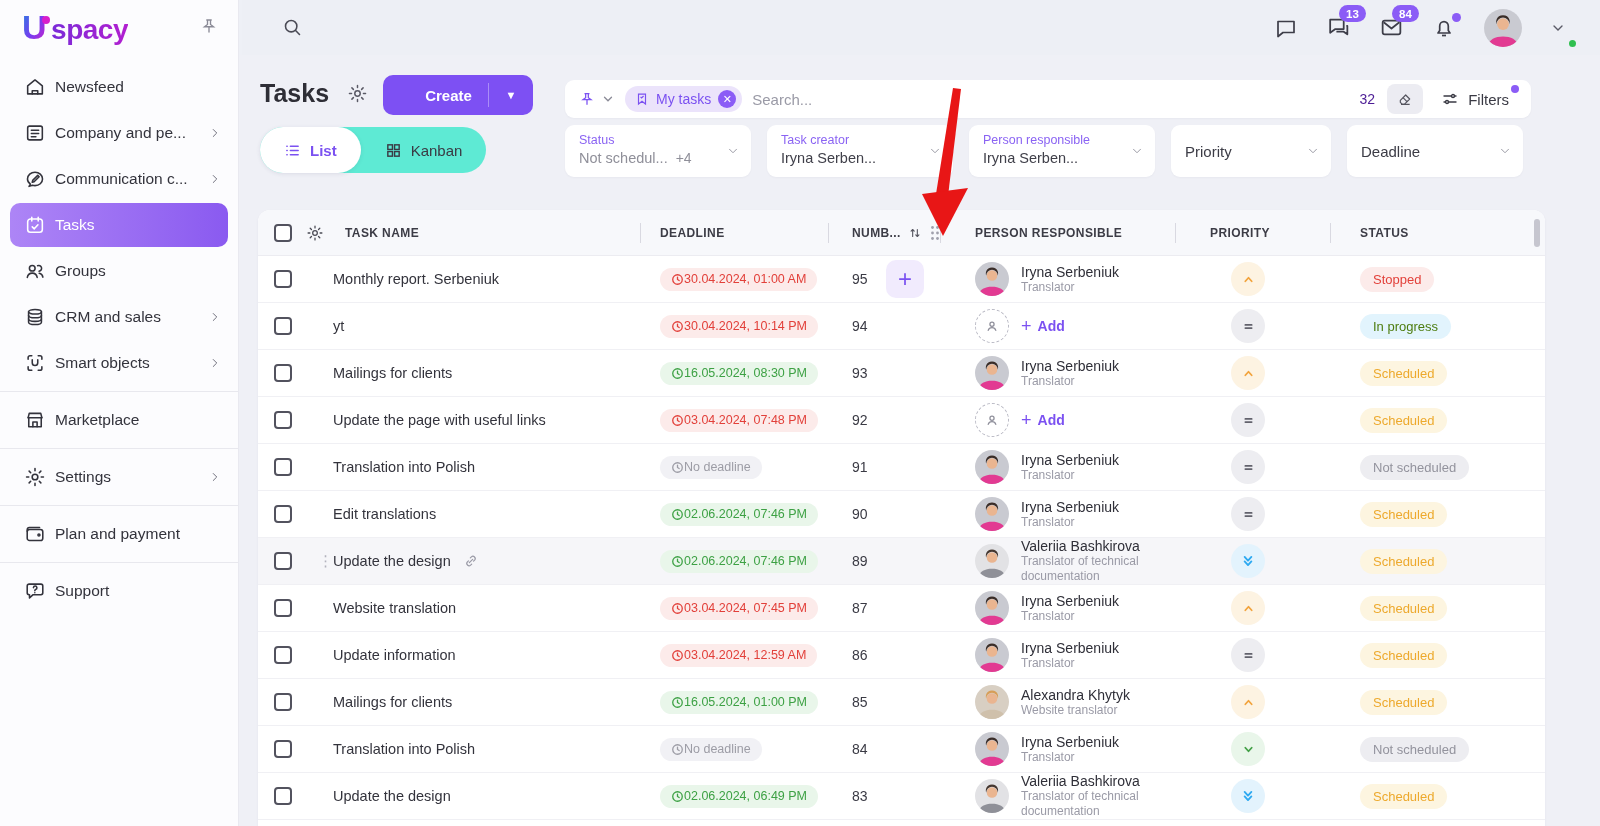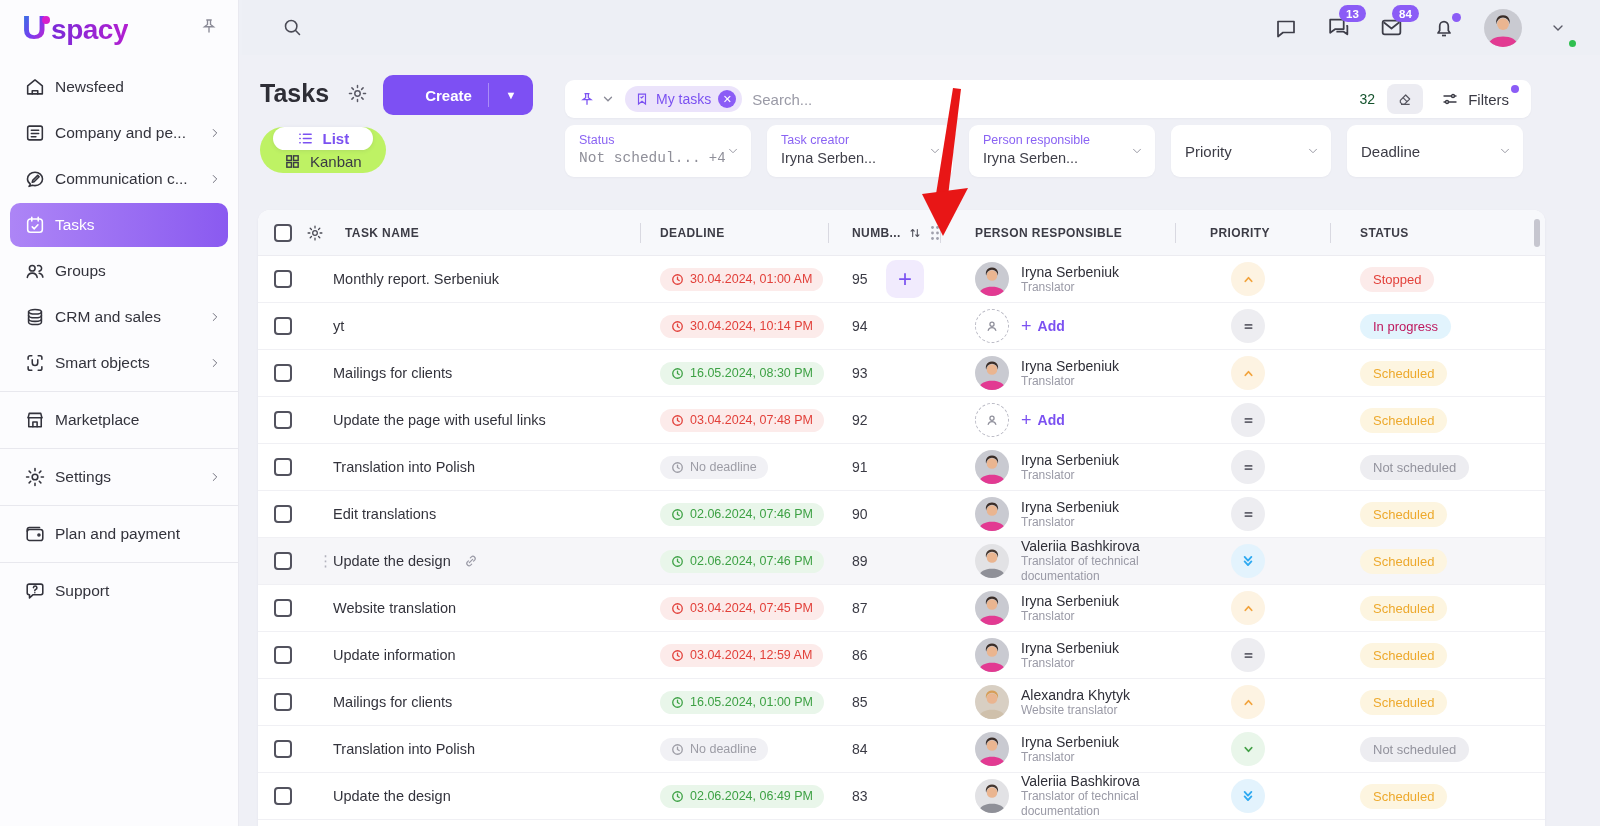--- a/index.html
+++ b/index.html
@@ -61,39 +61,39 @@
     box-shadow:0 1px 2px rgba(40,40,80,.04); }
   .sb-pin { color:#7c52f2; display:flex; }
   .sb-pin-caret { color:#8a8a96; display:flex; margin-left:-4px; }
   .chip { display:flex; align-items:center; gap:7px; background:#ebe3fb; color:#7b51f1; border-radius:15px;
     padding:4px 6px 4px 10px; font-size:14px; white-space:nowrap; cursor:pointer; }
   .chip svg { flex:none; }
   .chip-close { width:18px; height:18px; border-radius:50%; background:#8b5cf6; color:#fff; font-size:11px;
     display:flex; align-items:center; justify-content:center; cursor:pointer; }
   .sb-placeholder { color:#9a9aa6; font-size:15px; flex:1; cursor:text; }
   .sb-right { display:flex; align-items:center; gap:12px; }
-  .sb-count { color:#14532d; font-size:14px; }
+  .sb-count { color:#4c1d95; font-size:14px; }
   .eraser-btn { width:36px; height:30px; background:#ececf2; border-radius:8px; display:flex;
     align-items:center; justify-content:center; color:#55555f; cursor:pointer; }
   .filters-btn { display:flex; align-items:center; gap:9px; color:#3a3a44; font-size:15px; position:relative;
     padding:4px 10px 4px 6px; cursor:pointer; }
   .filters-dot { position:absolute; top:-1px; right:0; width:8px; height:8px; border-radius:50%; background:#8b5cf6; }
 
-  .toggle { position:absolute; left:22px; top:72px; height:46px; background:#bef264; border-radius:23px;
-    display:flex; align-items:center;flex-direction:column; }
+  .toggle { position:absolute; left:22px; top:72px; height:46px; background:#5eead4; border-radius:23px;
+    display:flex; align-items:center; }
   .toggle-opt { display:flex; align-items:center; gap:9px; height:46px; padding:0 24px; font-size:15px;
     color:#3a3a44; border-radius:23px; cursor:pointer; }
   .toggle-opt.active { background:#fff; color:#7b51f1; box-shadow:0 1px 4px rgba(50,50,90,.10); font-weight:600; }
 
   .filter-row { position:absolute; left:327px; top:70px; display:flex; gap:16px; }
   .filter-box { background:#fff; border-radius:9px; height:52px; padding:8px 30px 8px 14px; position:relative;
     box-shadow:0 1px 2px rgba(40,40,80,.04); cursor:pointer; }
   .f-label { font-size:12.5px; color:#8a63f3; }
   .f-value { font-size:14.5px; color:#40404a; margin-top:3px; white-space:nowrap; }
-  .f-value.muted { color:#8f8f99;font-family:Liberation Mono, monospace; }
+  .f-value.muted { color:#8f8f99; }
   .f-extra { color:#8f8f99; margin-left:8px; font-size:14px; }
   .filter-box.plain { display:flex; align-items:center; }
   .filter-box.plain .f-label-plain { font-size:15px; color:#3c3c46; }
   .f-chevron { position:absolute; right:11px; top:50%; transform:translateY(-50%); color:#9a9aa4; display:flex; }
 
   
   .table { position:absolute; left:20px; top:155px; width:1287px; bottom:0; background:#fff;
     border-radius:12px 12px 0 0; overflow:hidden; box-shadow:0 1px 3px rgba(40,40,80,.05); }
   .tgrid { display:grid; grid-template-columns:75px 307px 188px 112px 235px 155px 1fr; align-items:center; }
   .thead { height:46px; background:#f7f8fb; border-bottom:1px solid #ececf1; }
@@ -113,21 +113,21 @@
     background:#c6c6cf; z-index:6; }
 
   .trow { height:47px; border-bottom:1px solid #f0f0f4; background:#fff; cursor:pointer; }
   .trow.hovered { background:#f6f6f9; }
   .c-check { display:flex; align-items:center; padding-left:16px; height:100%; }
   .kebab { margin-left:26px; color:#b3b3bd; font-size:15px; line-height:14px; letter-spacing:-1px; cursor:pointer; }
   .c-name { display:flex; align-items:center; gap:12px; font-size:14.5px; color:#33333c; white-space:nowrap;
     overflow:hidden; }
   .link-ic { color:#9a9aa6; display:flex; flex:none; cursor:pointer; }
   .c-dl { padding-left:20px; }
-  .pill { display:inline-flex; align-items:center; gap:6px; border-radius:13px; padding:4.5px 11px;
+  .pill { display:inline-flex; align-items:center; gap:0; border-radius:13px; padding:4.5px 11px;
     font-size:12.5px; white-space:nowrap; }
   .dl-overdue { background:#fcebea; color:#e2403a; }
   .dl-future  { background:#e9f6ea; color:#3da144; }
   .dl-none    { background:#f1f1f5; color:#9c9ca5; }
   .c-num { padding-left:24px; font-size:14px; color:#3a3a44; position:relative; height:100%;
     display:flex; align-items:center; }
   .plus-btn { position:absolute; right:16px; top:4px; width:38px; height:38px; background:#f1ebfd;
     border-radius:10px; color:#7b51f1; font-size:24px; font-weight:400; display:flex; align-items:center;
     justify-content:center; cursor:pointer; }
   .c-person { padding-left:35px; display:flex; align-items:center; gap:12px; overflow:hidden; }
@@ -141,21 +141,21 @@
   .add-plus { font-size:18px; font-weight:400; }
   .c-prio { padding-left:56px; }
   .prio { width:34px; height:34px; border-radius:50%; display:flex; align-items:center; justify-content:center; cursor:pointer; }
   .prio-high   { background:#fdf3e2; }
   .prio-normal { background:#ededf1; }
   .prio-lowest { background:#e3f3fd; }
   .prio-low    { background:#e9f6ea; }
   .c-status { padding-left:30px; }
   .st-pill { font-size:13px; padding:5px 13px; border-radius:13px; display:inline-block; white-space:nowrap; }
   .st-stopped   { background:#fcebea; color:#e2403a; }
-  .st-progress  { background:#e2f4fd; color:#be185d; }
+  .st-progress  { background:#e2f4fd; color:#4d7c0f; }
   .st-scheduled { background:#fdf5e0; color:#eda92d; }
   .st-none      { background:#ededf1; color:#93939d; }
 
   .arrow-overlay { position:absolute; left:912px; top:84px; width:74px; height:158px; z-index:30; pointer-events:none; }
 </style>
 </head>
 <body>
 
 <aside class="sidebar dotted">
   <div class="logo">

